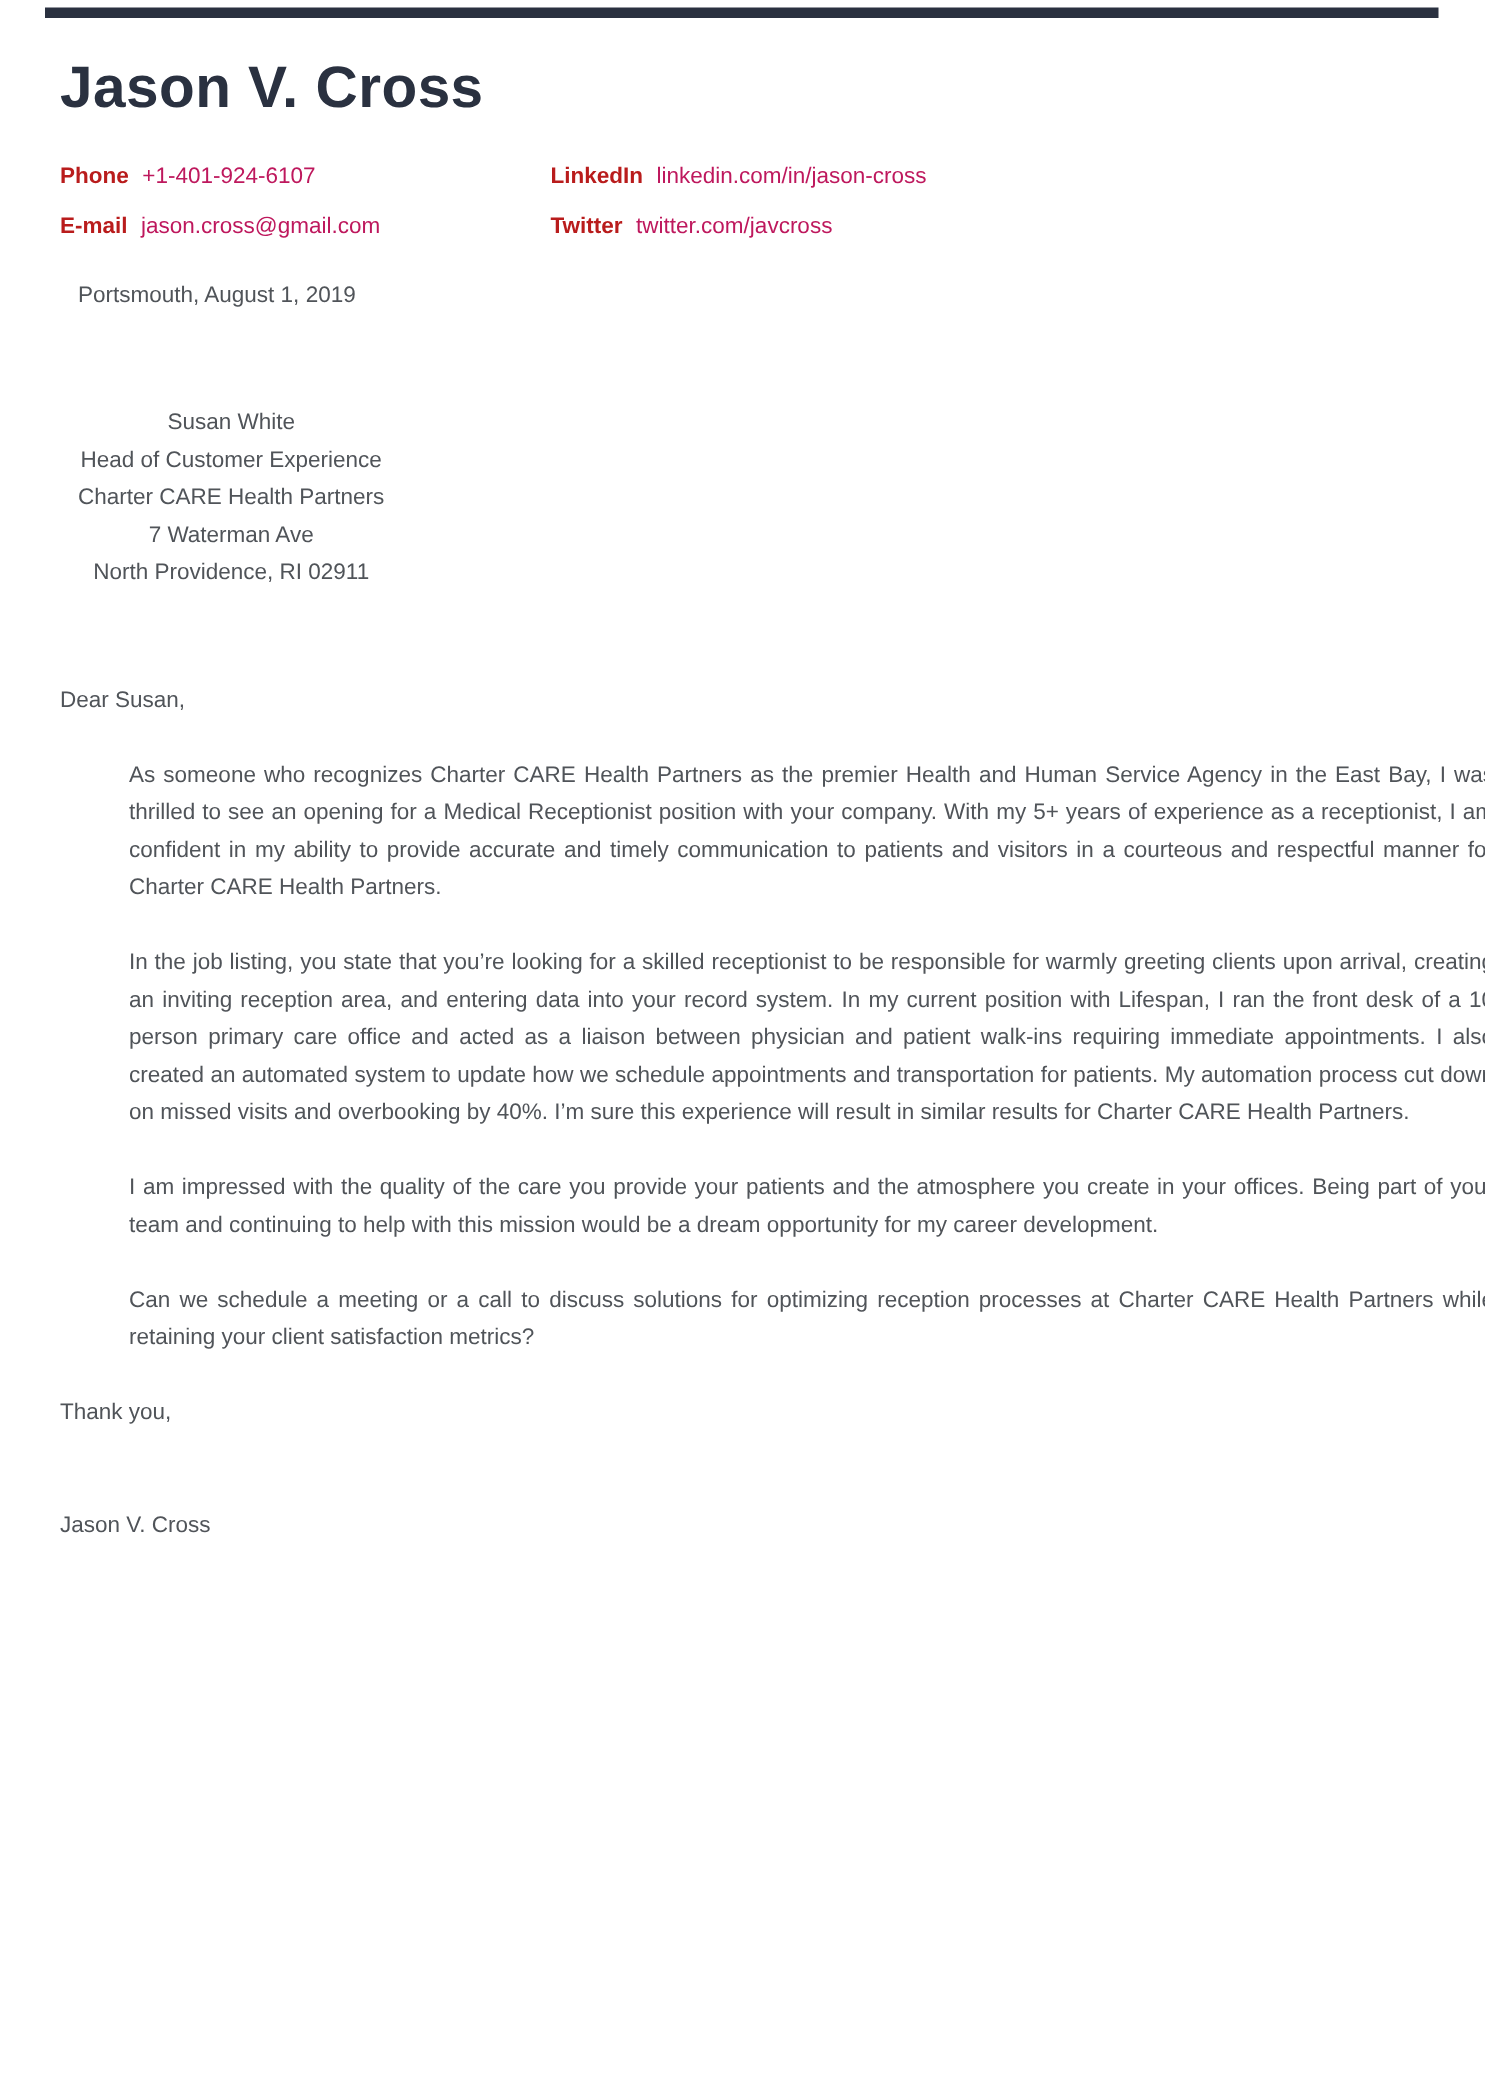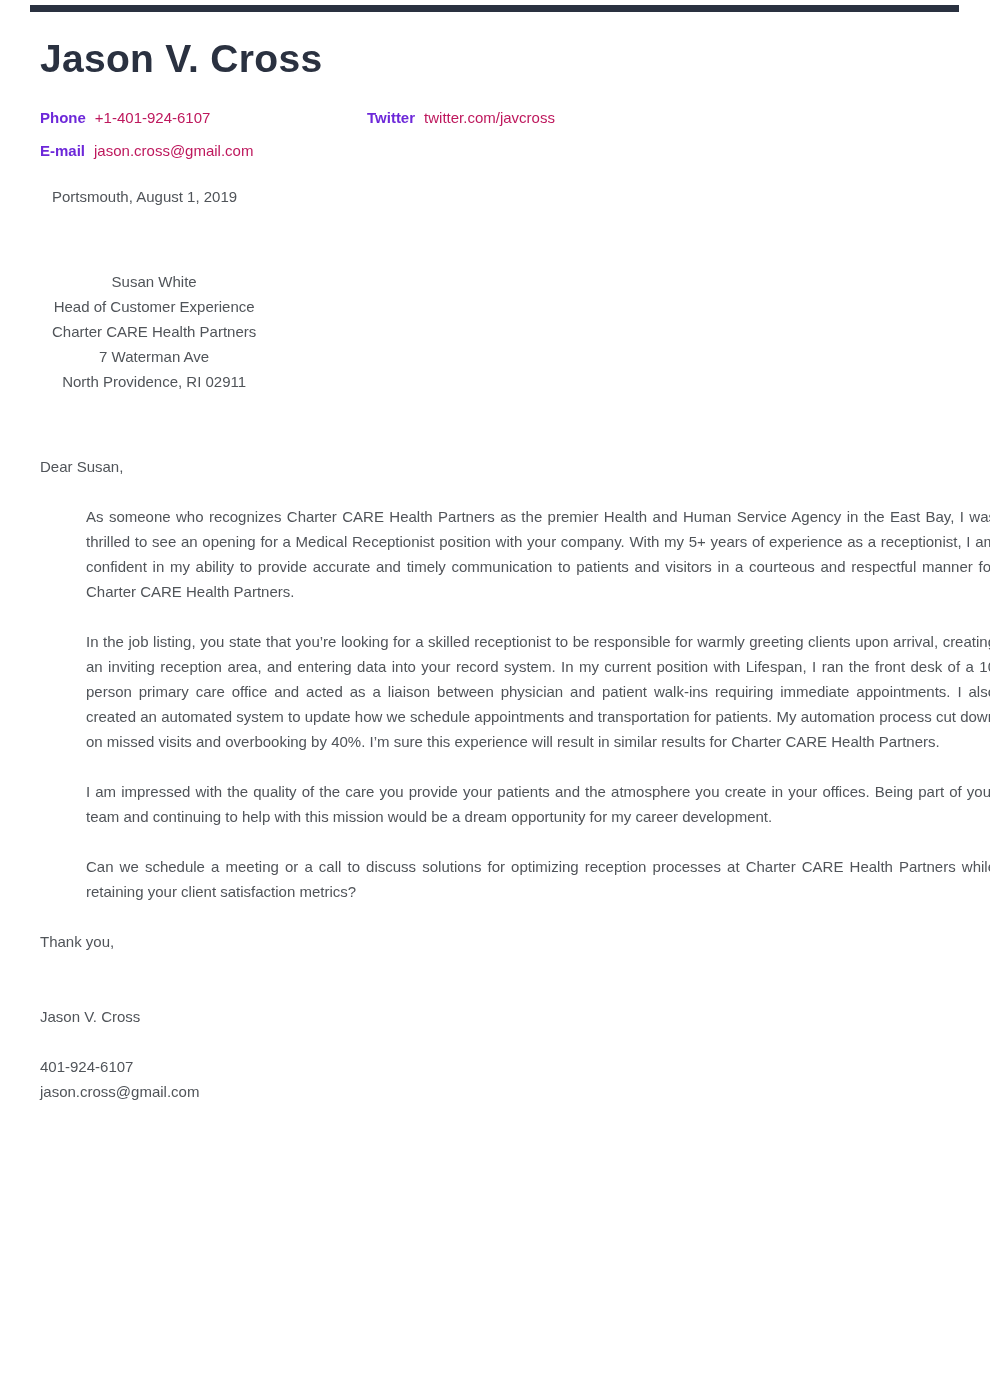--- a/index.html
+++ b/index.html
@@ -42,21 +42,21 @@
     width: 910px;
     display: grid;
     grid-template-columns: 327px auto;
     grid-auto-rows: 19px;
     row-gap: 14px;
     font-size: 15px;
   }
   .contact-item { white-space: nowrap; }
   .contact-label {
     font-weight: 700;
-    color: #6d28d9;
+    color: #b91c1c;
     margin-right: 9px;
   }
   .contact-value { color: #be185d; }
 
   .date-line {
     position: absolute;
     left: 52px;
     top: 188px;
     font-size: 15px;
     line-height: 17px;
@@ -122,24 +122,27 @@
 
   <div class="accent-bar top"></div>
 
   <h1 class="applicant-name">Jason V. Cross</h1>
 
   <div class="contact-grid">
     <div class="contact-item">
       <span class="contact-label">Phone</span><span class="contact-value">+1-401-924-6107</span>
     </div>
     <div class="contact-item">
-      <span class="contact-label">Twitter</span><span class="contact-value">twitter.com/javcross</span>
+      <span class="contact-label">LinkedIn</span><span class="contact-value">linkedin.com/in/jason-cross</span>
     </div>
     <div class="contact-item">
       <span class="contact-label">E-mail</span><span class="contact-value">jason.cross@gmail.com</span>
+    </div>
+    <div class="contact-item">
+      <span class="contact-label">Twitter</span><span class="contact-value">twitter.com/javcross</span>
     </div>
   </div>
 
   <div class="date-line">Portsmouth, August 1, 2019</div>
 
   <div class="recipient-block">
     <div>Susan White</div>
     <div>Head of Customer Experience</div>
     <div>Charter CARE Health Partners</div>
     <div>7 Waterman Ave</div>
@@ -153,20 +156,16 @@
   <p class="body-paragraph p2">In the job listing, you state that you’re looking for a skilled receptionist to be responsible for warmly greeting clients upon arrival, creating an inviting reception area, and entering data into your record system. In my current position with Lifespan, I ran the front desk of a 10 person primary care office and acted as a liaison between physician and patient walk-ins requiring immediate appointments. I also created an automated system to update how we schedule appointments and transportation for patients. My automation process cut down on missed visits and overbooking by 40%. I’m sure this experience will result in similar results for Charter CARE Health Partners.</p>
 
   <p class="body-paragraph p3">I am impressed with the quality of the care you provide your patients and the atmosphere you create in your offices. Being part of your team and continuing to help with this mission would be a dream opportunity for my career development.</p>
 
   <p class="body-paragraph p4">Can we schedule a meeting or a call to discuss solutions for optimizing reception processes at Charter CARE Health Partners while retaining your client satisfaction metrics?</p>
 
   <div class="closing-line">Thank you,</div>
 
   <div class="signature-name">Jason V. Cross</div>
 
-  <div class="signature-contact">
-    <div>401-924-6107</div>
-    <div>jason.cross@gmail.com</div>
-  </div>
 
   <div class="accent-bar bottom"></div>
 
 </div>
 
 </body></html>

